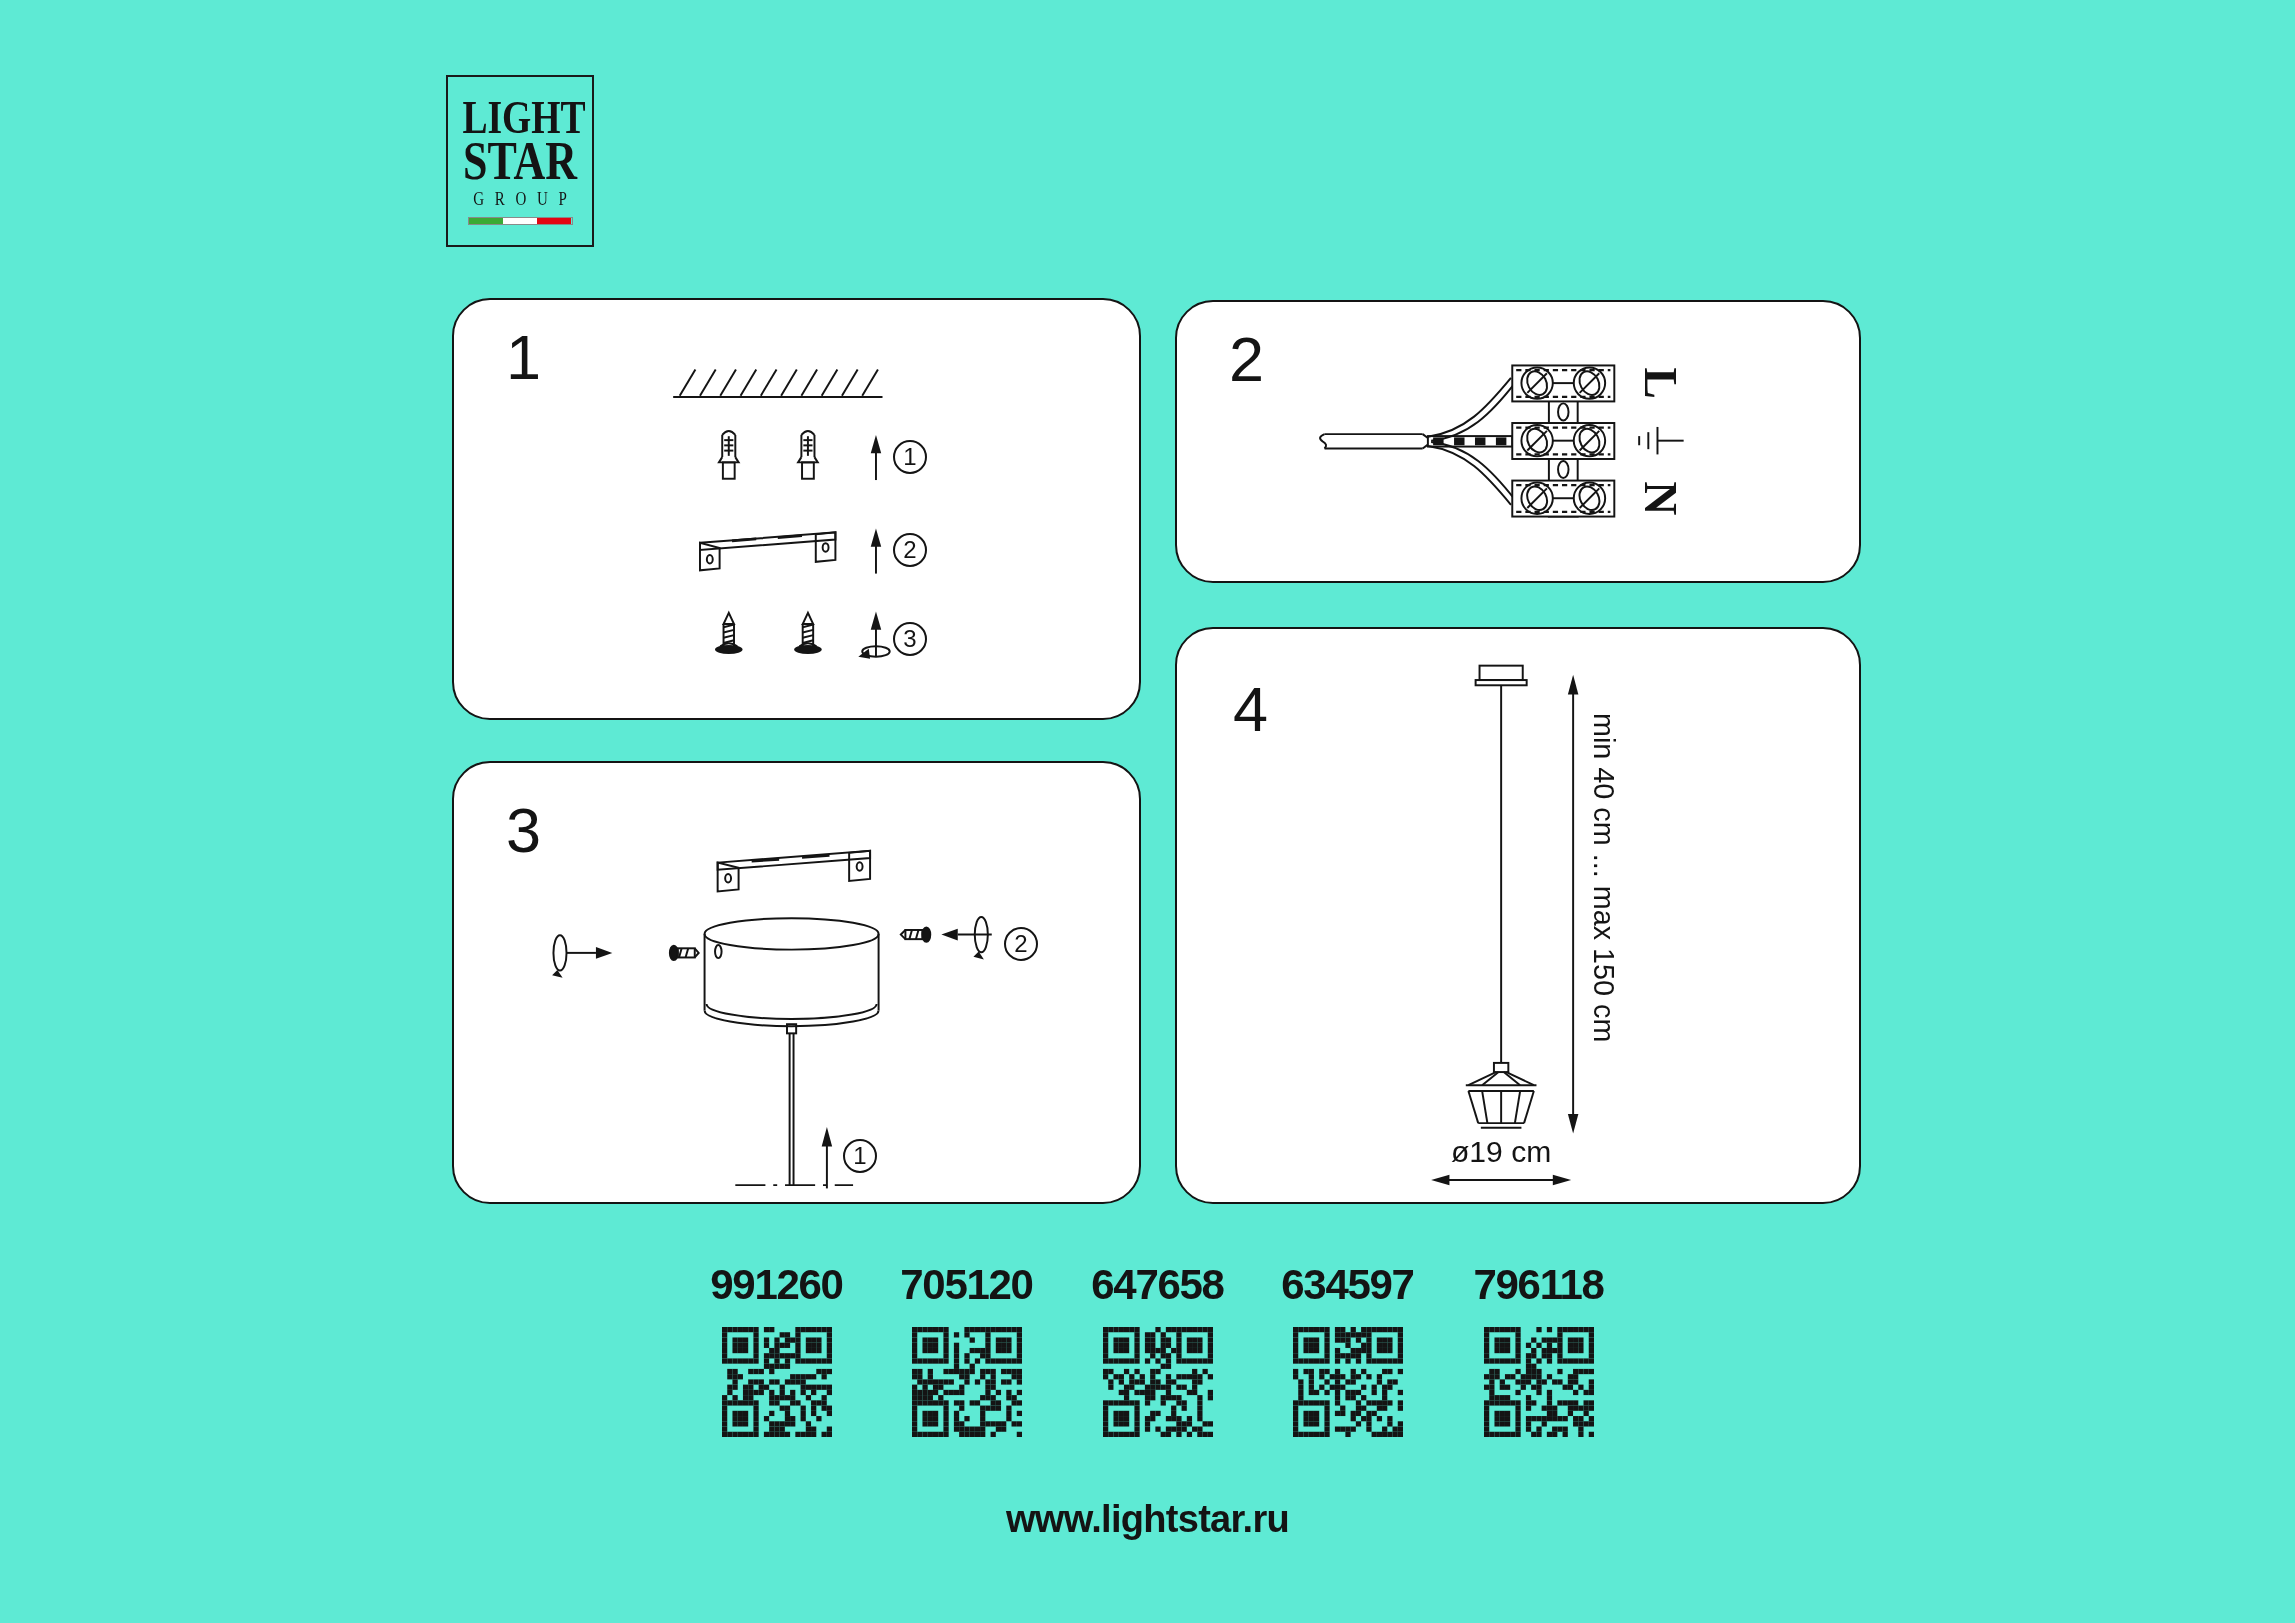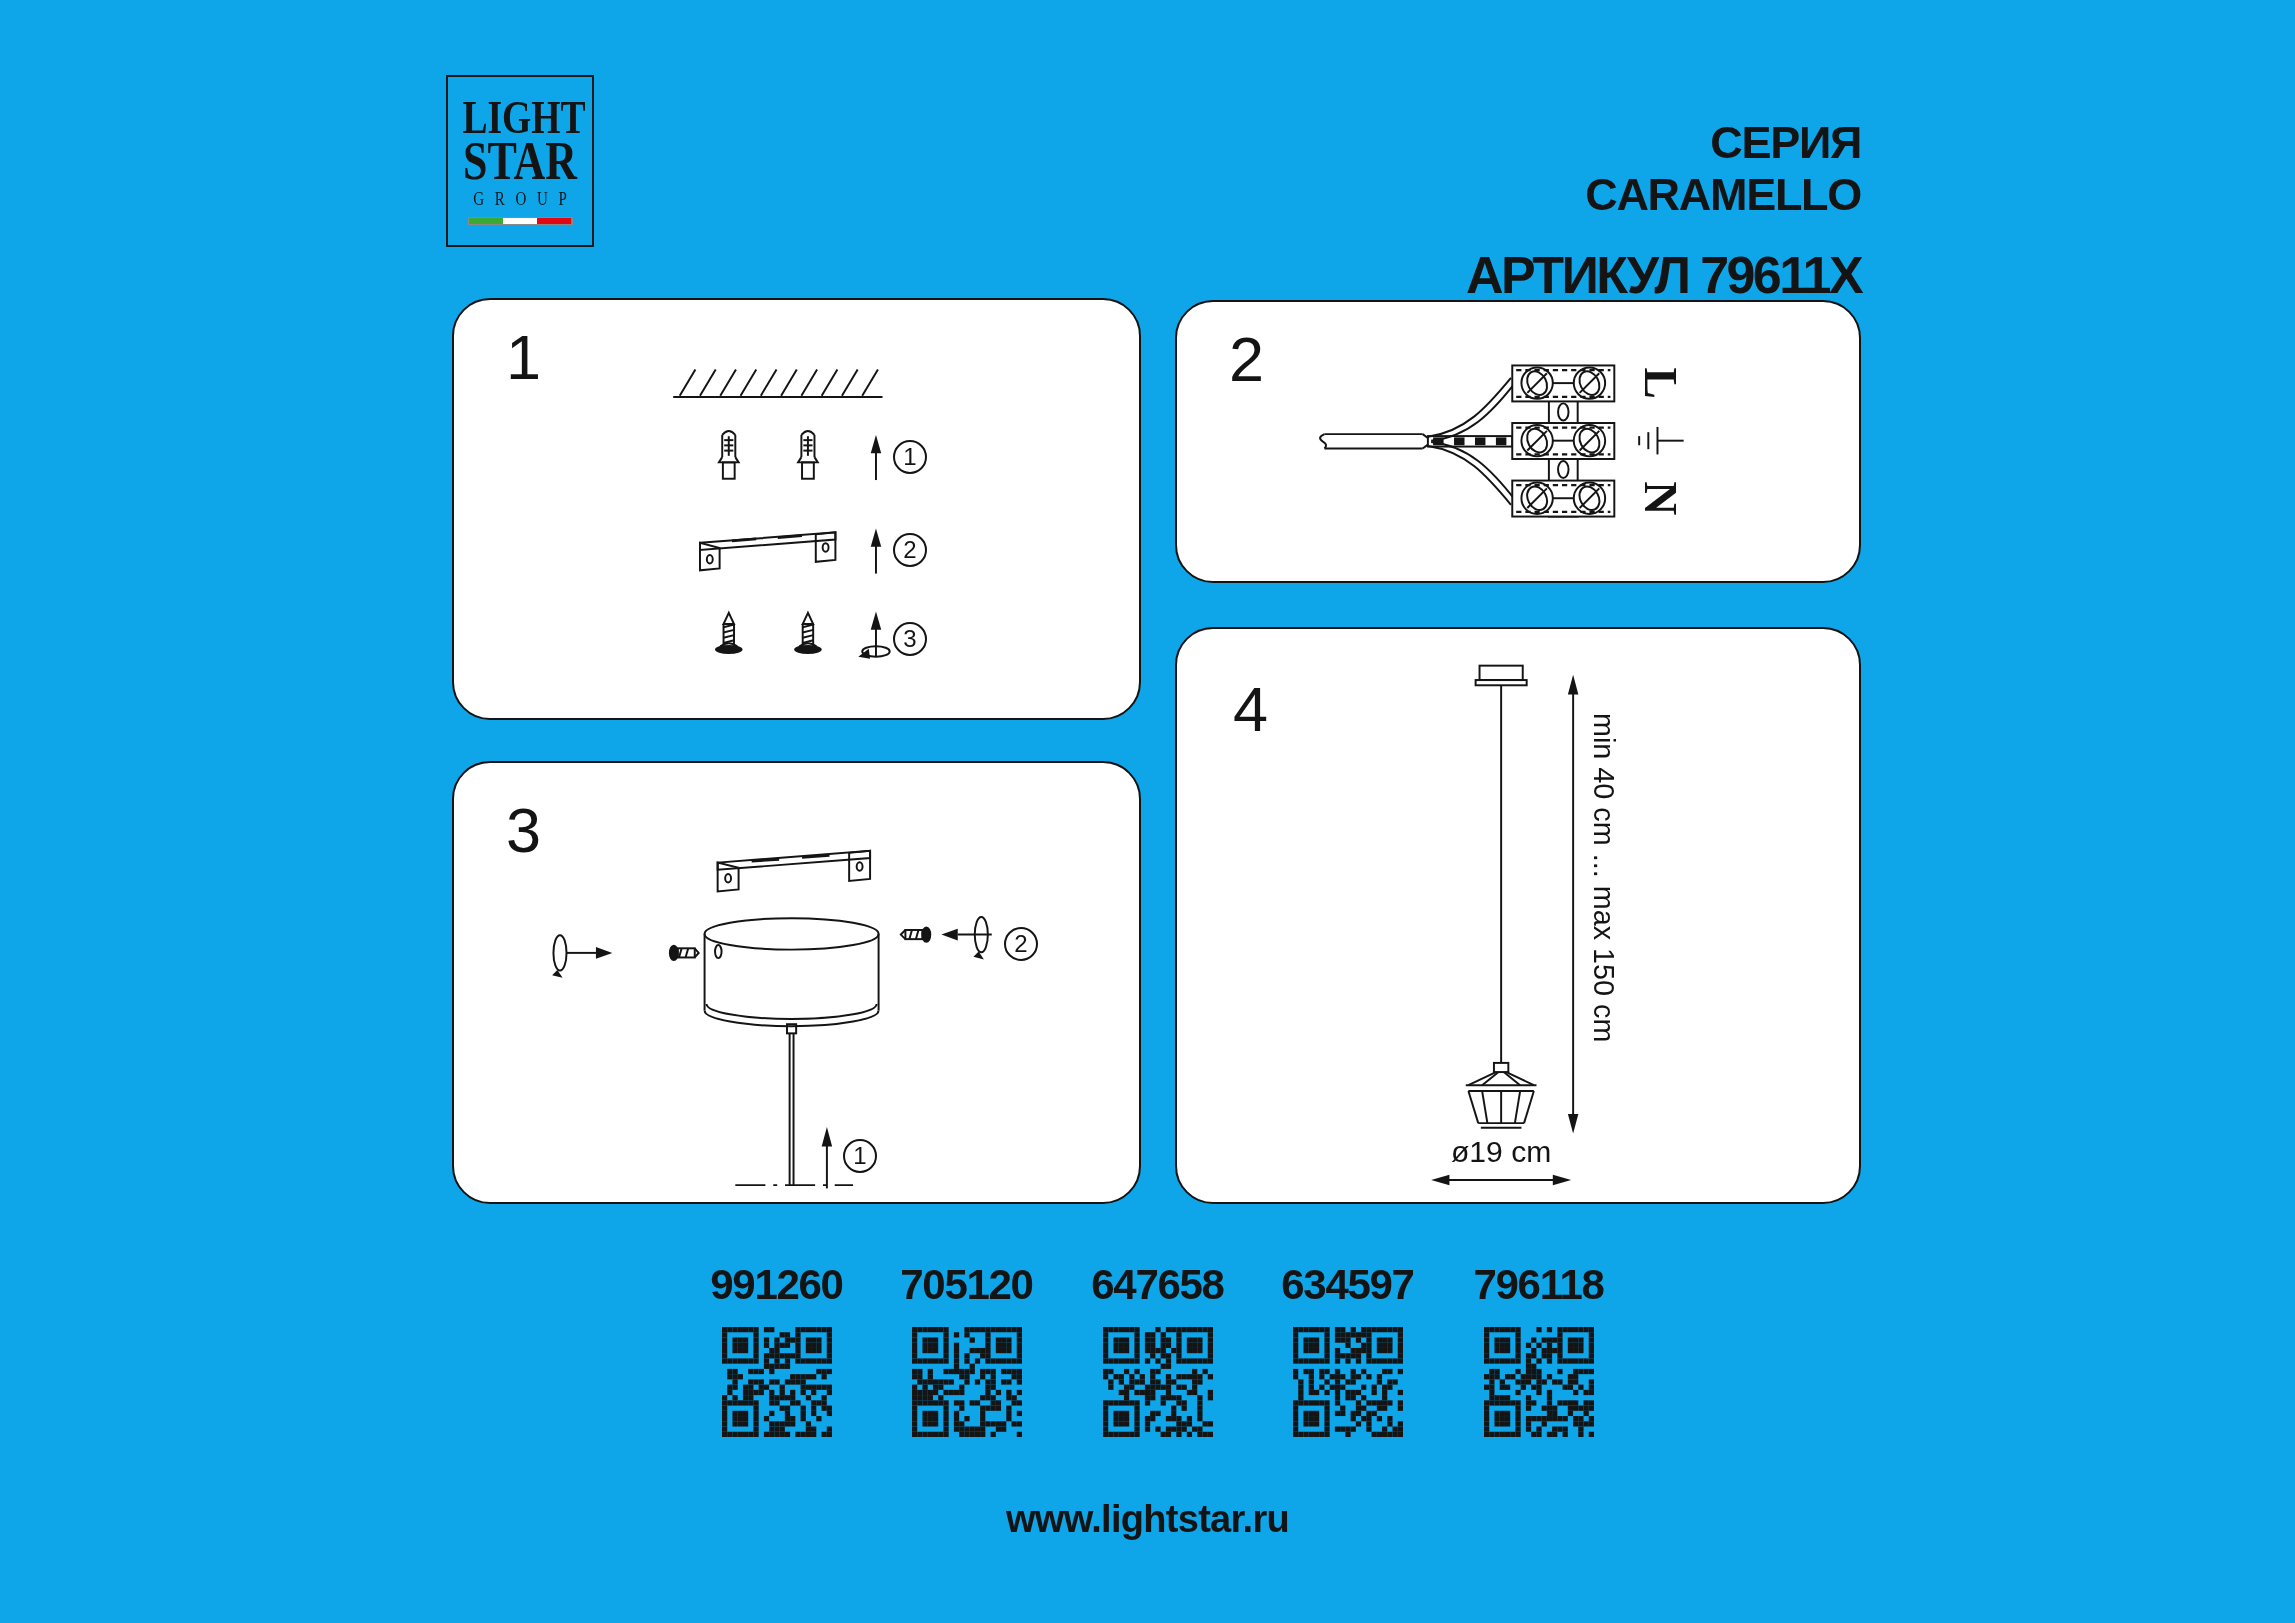--- a/index.html
+++ b/index.html
@@ -1,16 +1,16 @@
 <!DOCTYPE html>
 <html style="font-size:10.5px"><head>
 <meta charset="utf-8">
 <style>
   html,body{margin:0;padding:0;background:#e8e8e8;}
-  .page{position:relative;width:2295px;height:1623px;background:#0ea5e9;overflow:hidden;
+  .page{position:relative;width:2295px;height:1623px;background:#5eead4;overflow:hidden;
         font-family:"Liberation Sans",sans-serif;color:#141414;}
 
   
   .logo-box{position:absolute;left:446px;top:75px;width:148px;height:172px;
             border:2px solid #1a1a1a;text-align:center;box-sizing:border-box;}
   .logo-light{margin-top:19.6px;font-family:"Liberation Serif",serif;font-weight:700;
               font-size:47px;line-height:0.86;transform:scaleX(.80);}
   .logo-star{font-family:"Liberation Serif",serif;font-weight:700;font-size:55px;
              line-height:0.88;transform:scaleX(.80);}
   .logo-group{margin-top:3.9px;font-family:"Liberation Serif",serif;font-weight:400;
@@ -56,24 +56,20 @@
     <div class="logo-flag">
       <span id="flag-g" style="background: rgb(58, 170, 53);"></span>
       <span id="flag-w" style="background: rgb(255, 255, 255);"></span>
       <span id="flag-r" style="background: rgb(227, 6, 19);"></span>
     </div>
   </div>
 
   <div class="title-block">
   </div>
 
-  <div class="series-block">
-    <div class="series-line">СЕРИЯ CARAMELLO</div>
-    <div class="article-line">АРТИКУЛ 79611X</div>
-  </div>
 
   <section class="panel p1">
     <div class="step-num" style="left:52px;top:26px;">1</div>
     <svg width="683" height="417" viewBox="0 0 1044 637" fill="none" stroke="#141414" stroke-width="3">
       <g>
         <line x1="335" y1="148" x2="655" y2="148"></line>
         <line x1="345" y1="146" x2="369" y2="106"></line>
           <line x1="376" y1="146" x2="400" y2="106"></line>
         <line x1="407" y1="146" x2="431" y2="106"></line>
           <line x1="438" y1="146" x2="462" y2="106"></line>

